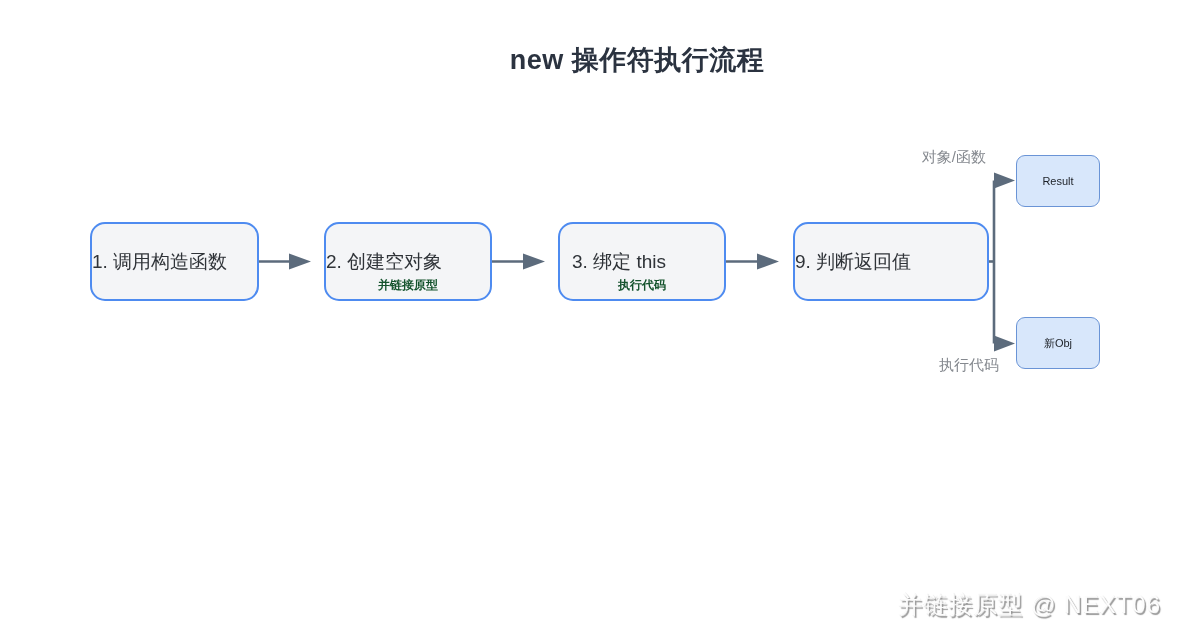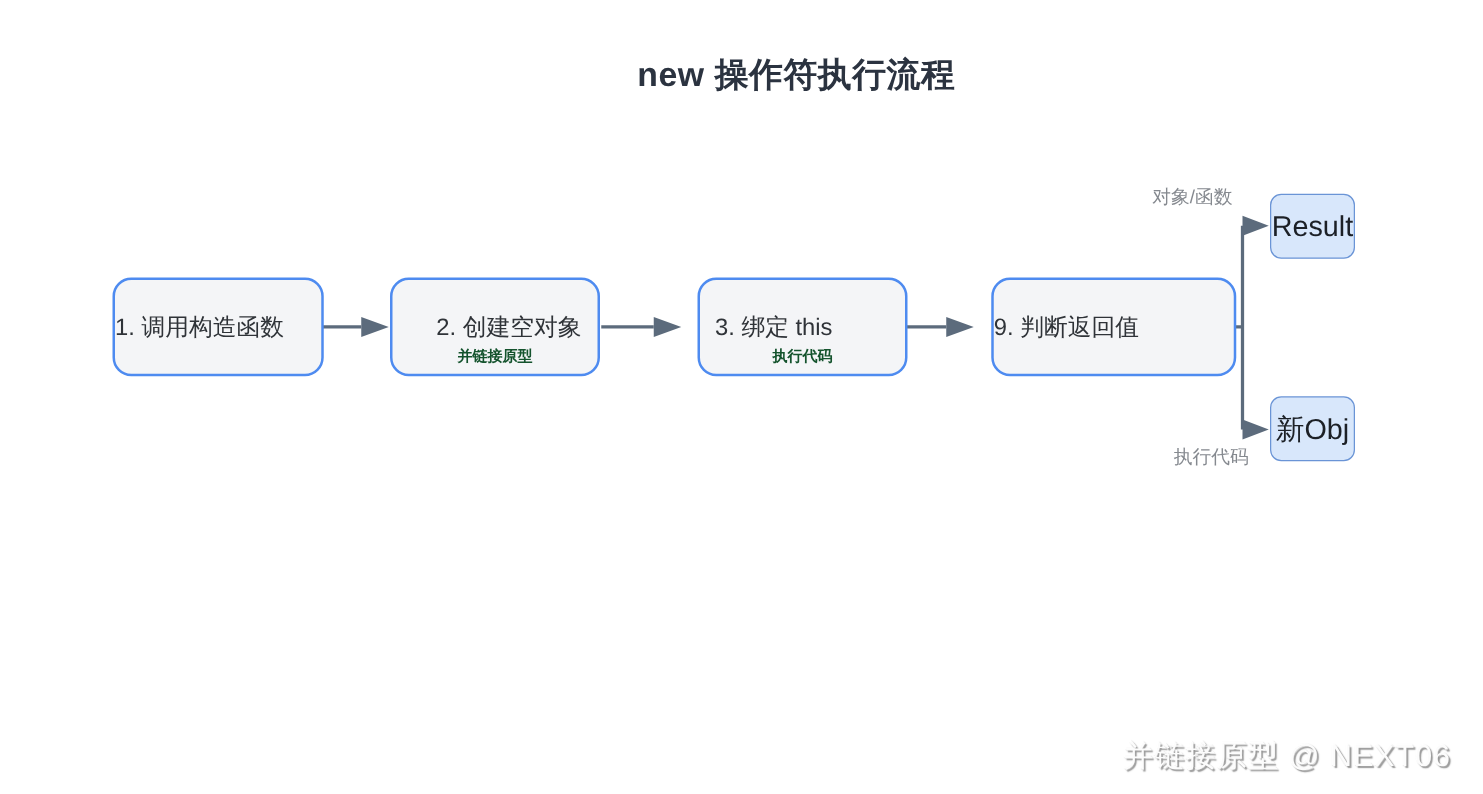--- a/index.html
+++ b/index.html
@@ -51,30 +51,30 @@
     left: 0; right: 0;
     bottom: 5px;
     text-align: center;
     font-size: 12px;
     font-weight: bold;
     color: #14532d;
     white-space: nowrap;
   }
   .outcome {
     position: absolute;
-    width: 68px;
+    width: 84px;
     height: 52px;
     box-sizing: border-box;
     background: #d8e7fb;
     border: 1.5px solid #6a94d6;
     border-radius: 9px;
     display: flex;
     align-items: center;
     justify-content: center;
-    font-size: 23px;
+    font-size: 11px;
     color: #1c2026;
     white-space: nowrap;
   }
   .outcome.result { left: 1016px; top: 155px; }
   .outcome.newobj { left: 1016px; top: 317px; }
   .edge-label {
     position: absolute;
     width: 100px;
     text-align: right;
     font-size: 15px;
@@ -129,21 +129,21 @@
 
     <g>
       <polygon points="994,335.5 994,351.5 1015,343.5" fill="#5c6b7c"></polygon>
     </g>
   </svg>
 
   <div class="step" style="left:78px; width:169px;">
     <span class="step-label">1. 调用构造函数</span>
   </div>
 
-  <div class="step" style="left:300px; width:168px;padding-left:35px;">
+  <div class="step" style="left:312px; width:168px;">
     <span class="step-label">2. 创建空对象</span>
     <span class="step-sub">并链接原型</span>
   </div>
 
   <div class="step" style="left:546px; width:168px;padding-left:12px;">
     <span class="step-label">3. 绑定 this</span>
     <span class="step-sub">执行代码</span>
   </div>
 
   <div class="step" style="left:781px; width:196px;">

